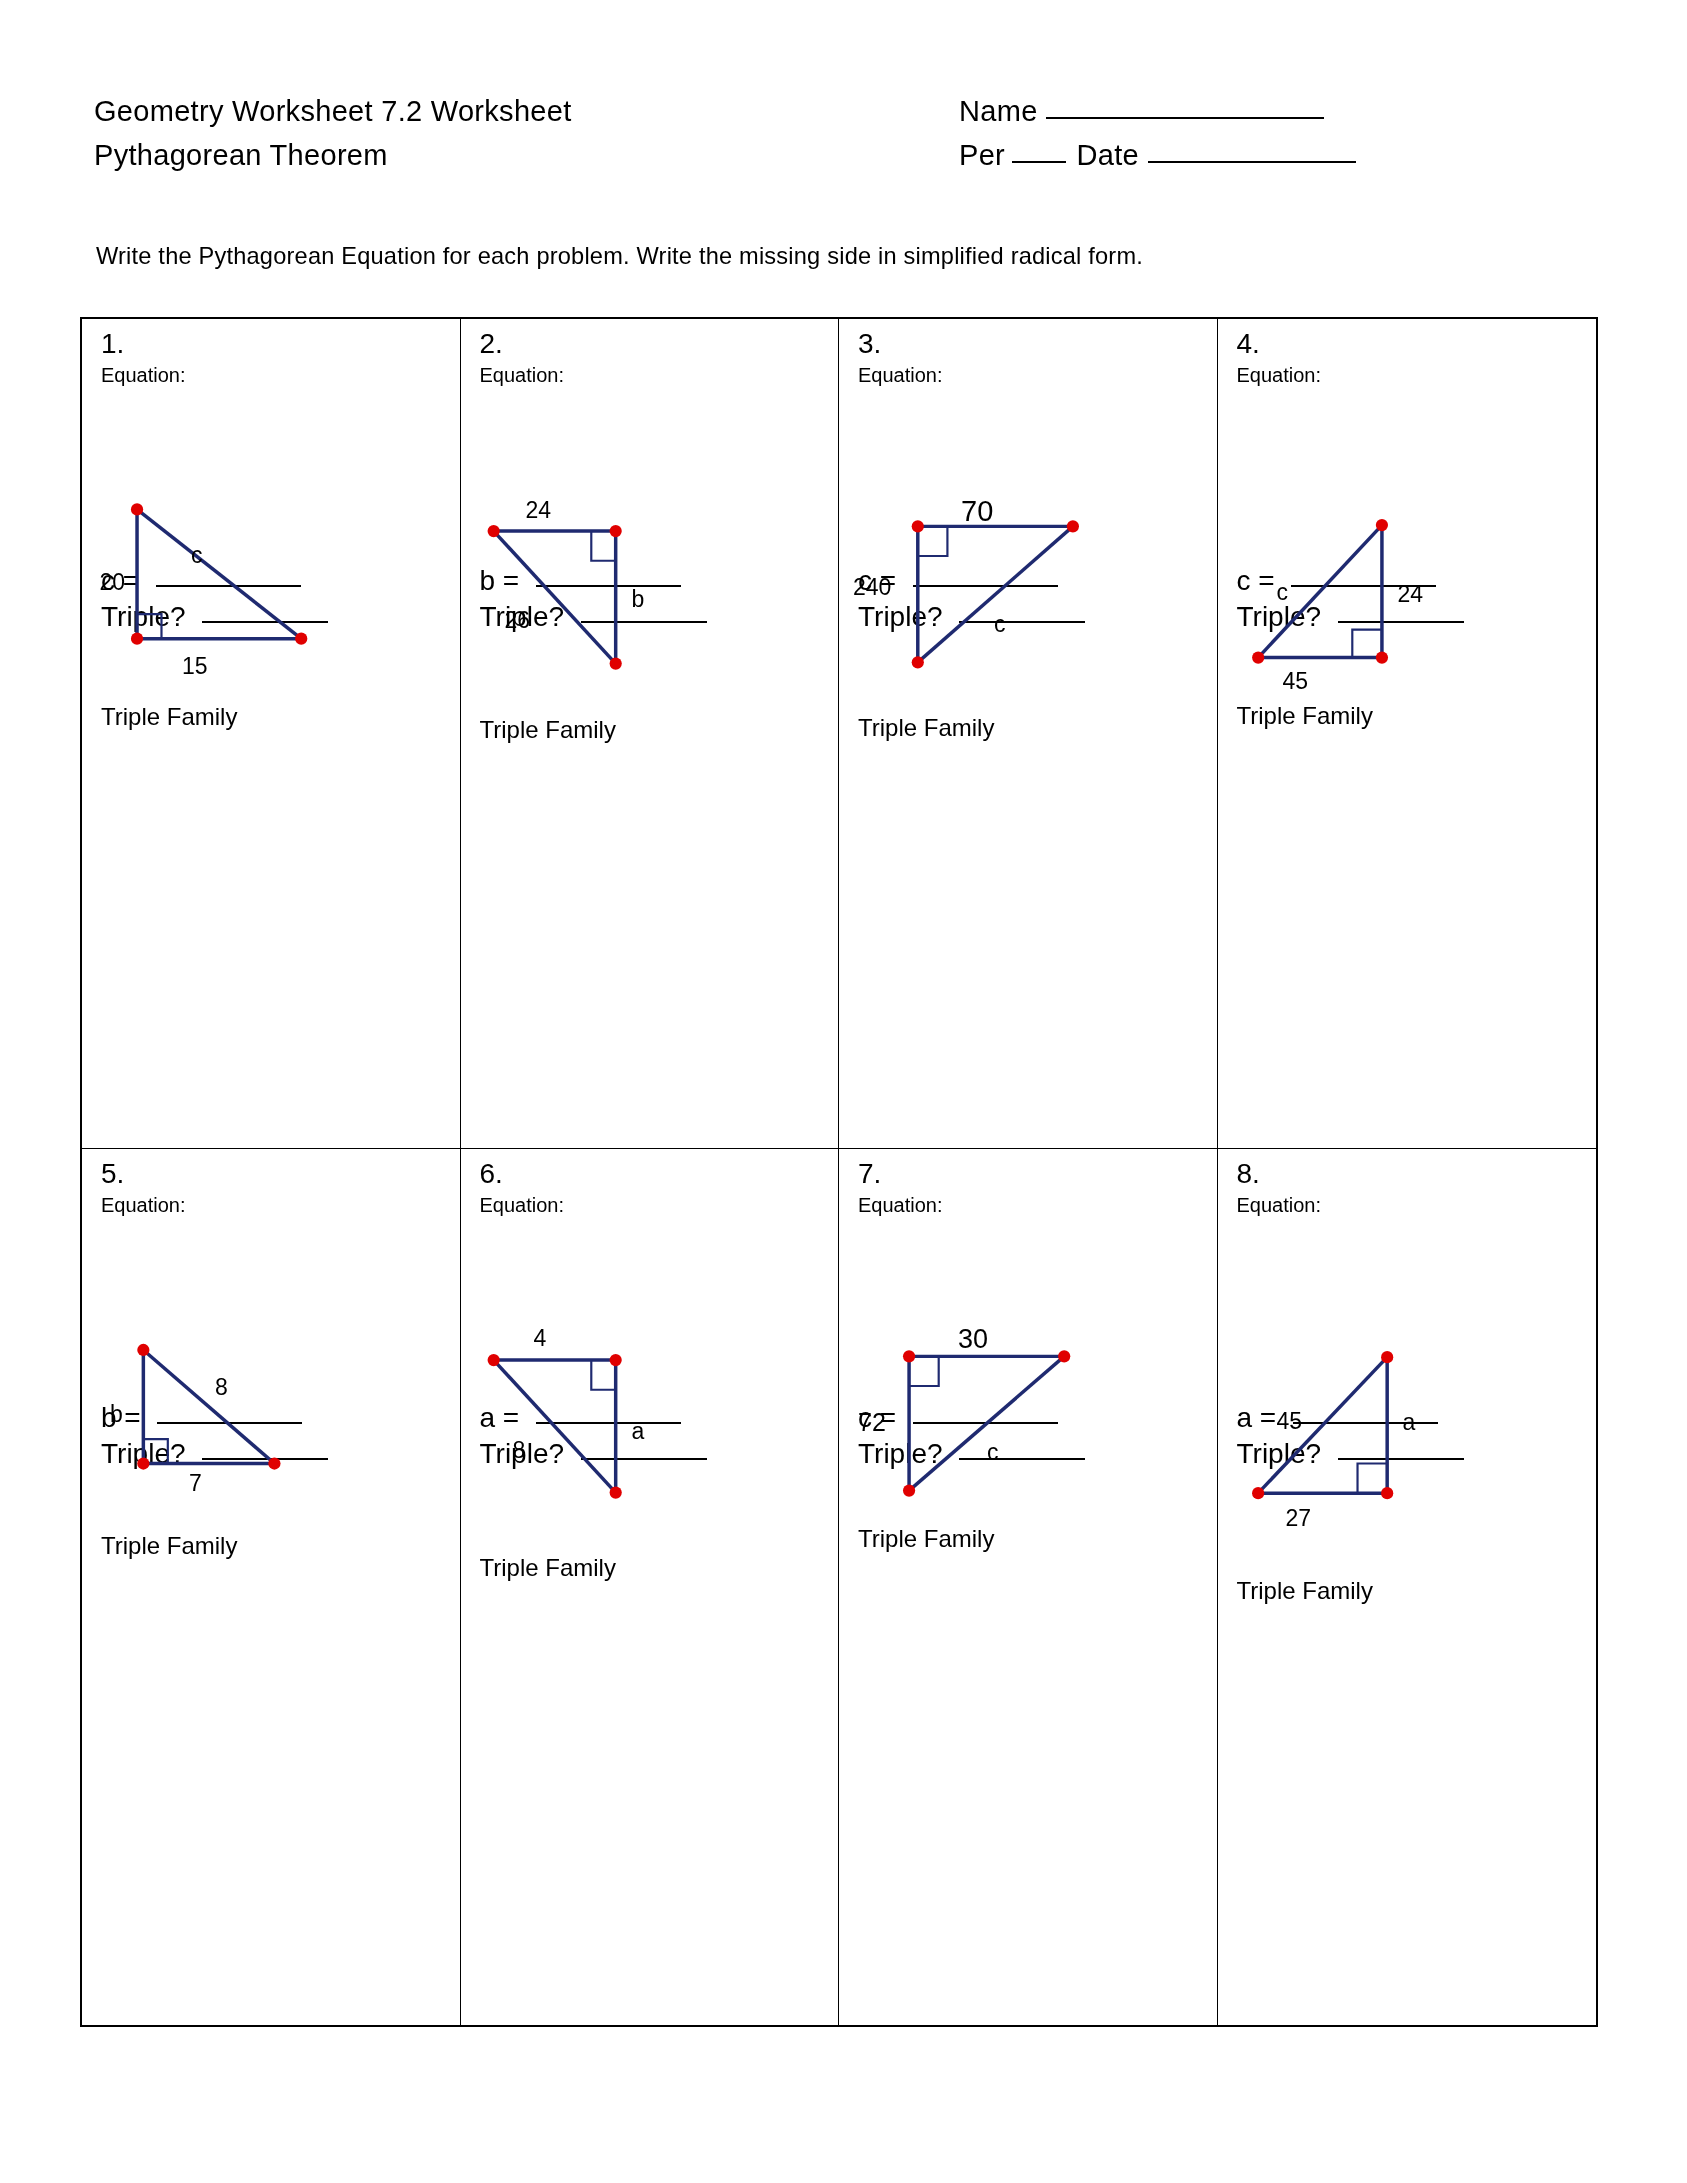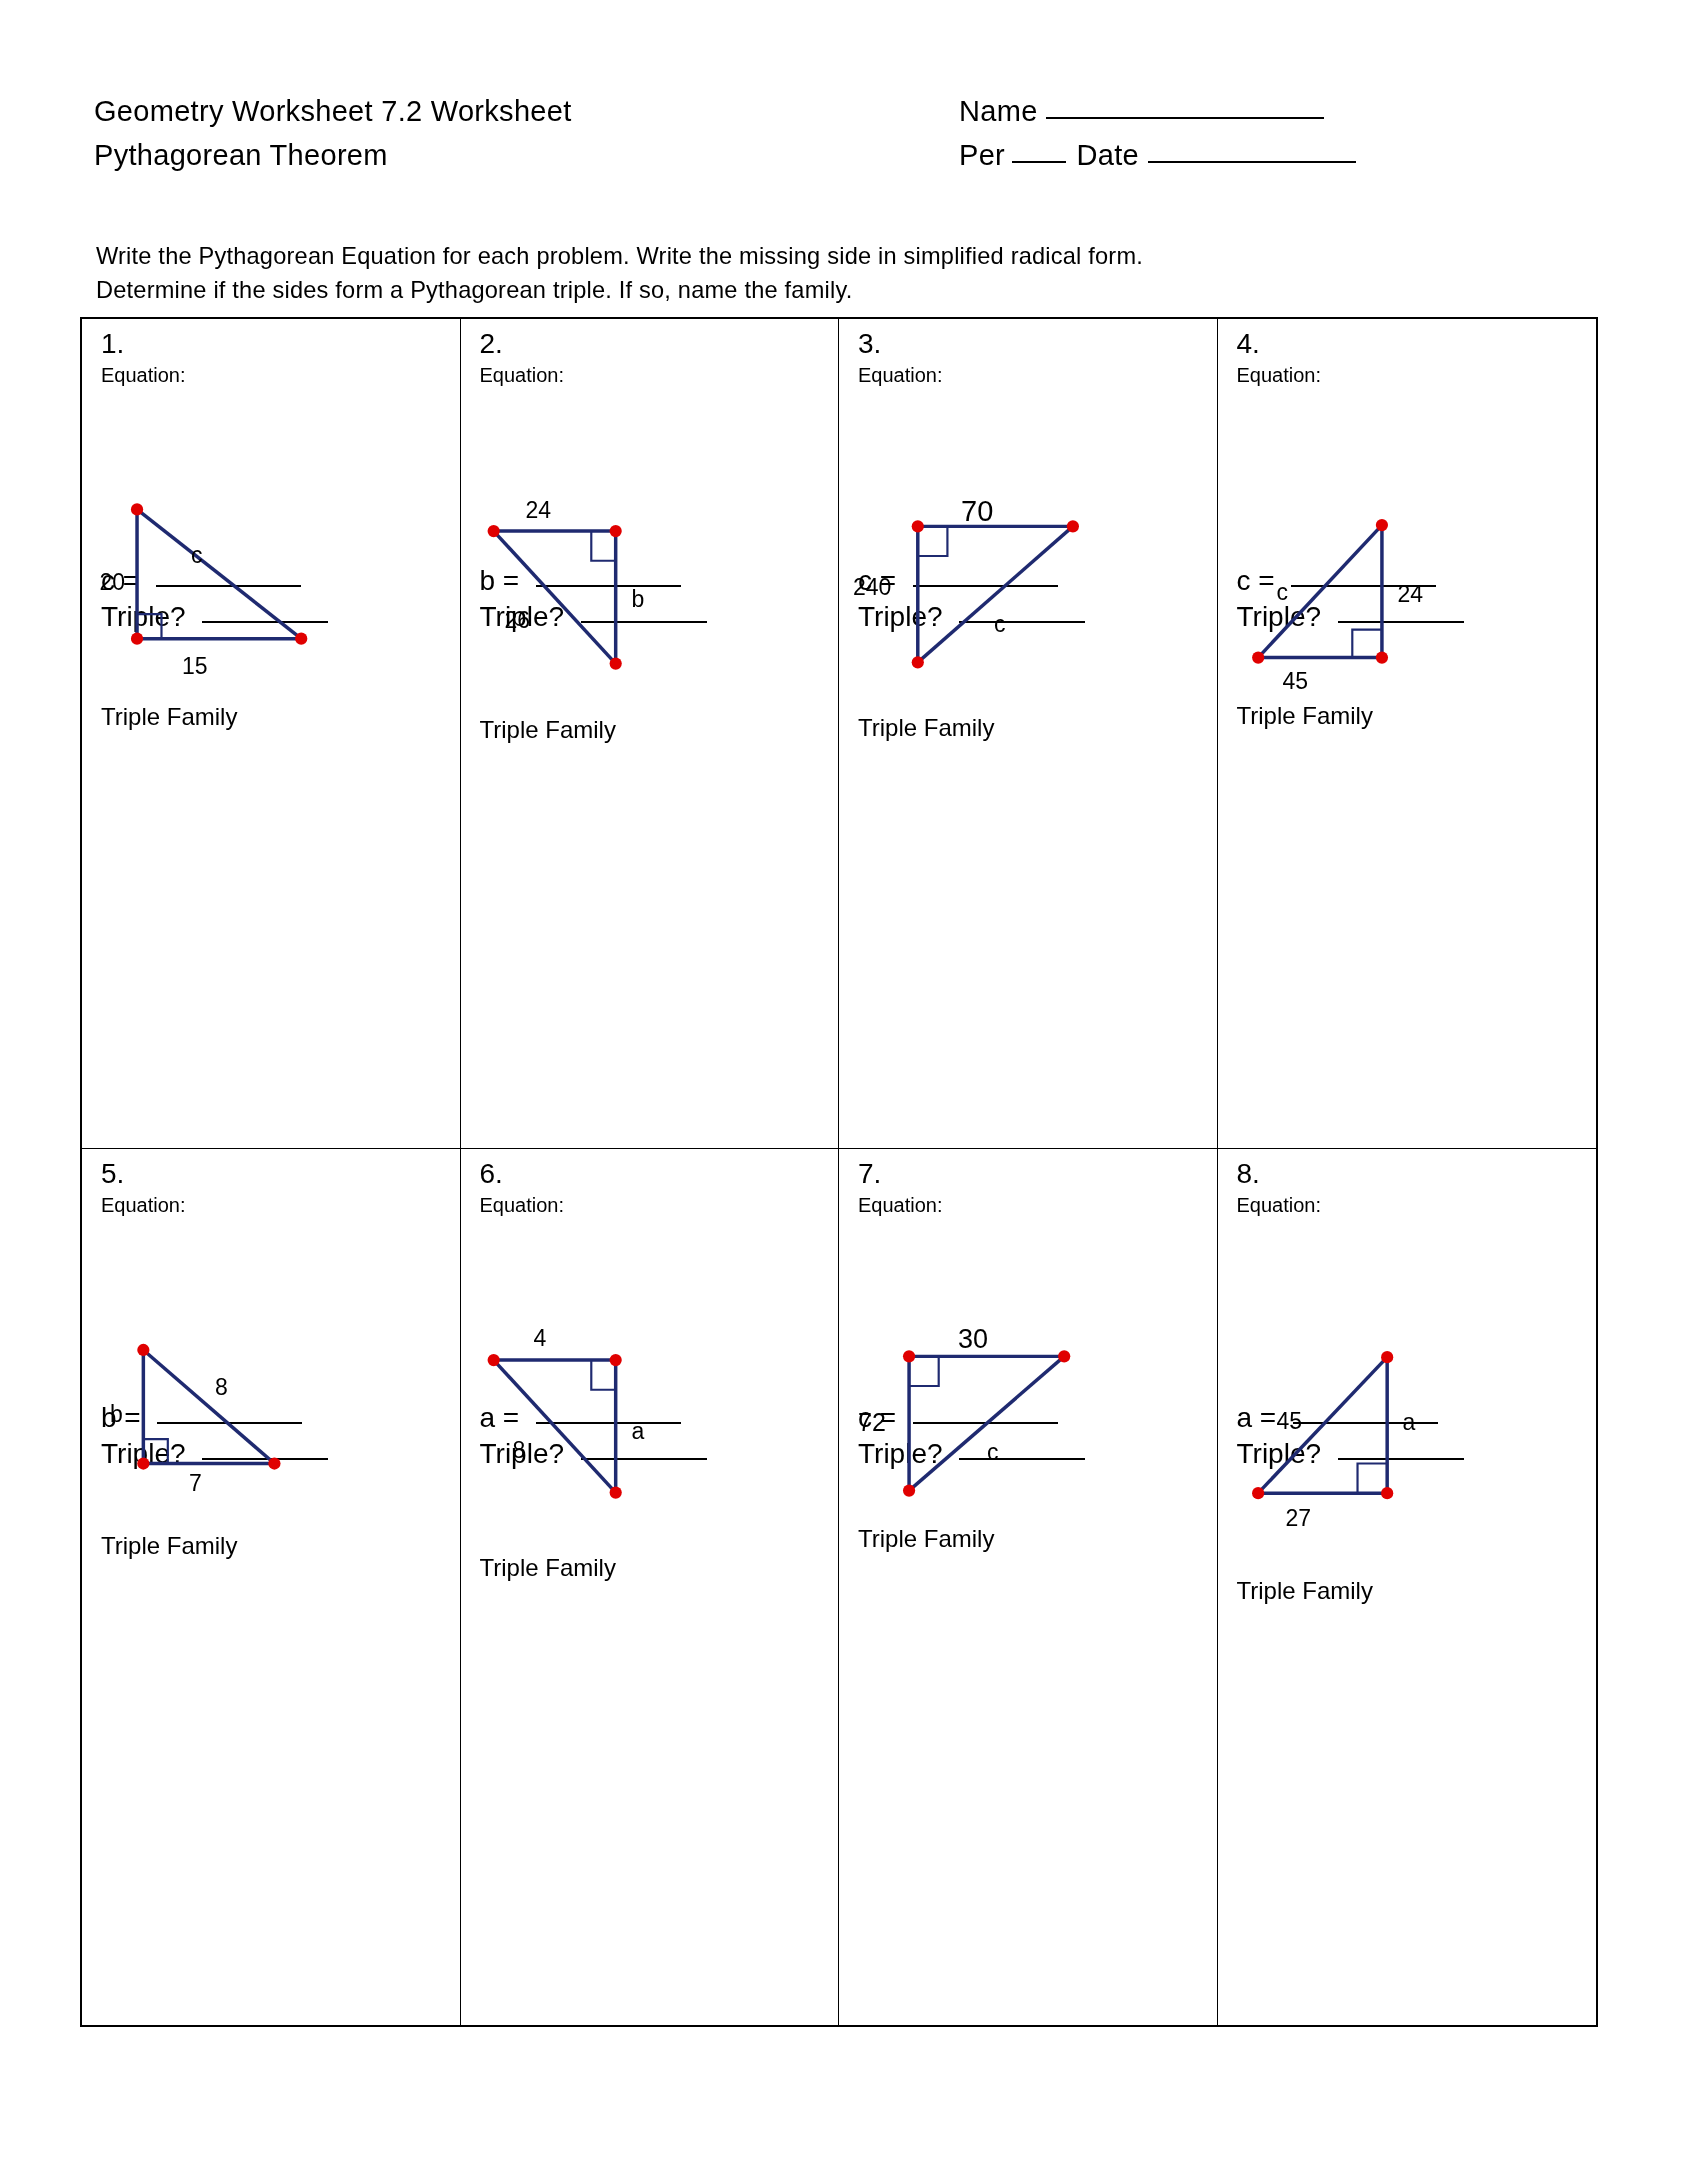--- a/index.html
+++ b/index.html
@@ -153,21 +153,20 @@
     <div class="hdr-row">
       <div class="hdr-left">Pythagorean Theorem</div>
       <div class="hdr-right">
         <span>Per</span><span class="blank-line bl-per"></span><span>Date</span><span class="blank-line bl-date"></span>
       </div>
     </div>
   </div>
 
   <div class="instructions">
     <div>Write the Pythagorean Equation for each problem.  Write the missing side in simplified radical form.</div>
-    <div>Determine if the sides form a Pythagorean triple.  If so, name the family.</div>
   </div>
 
   <div class="grid">
 
     <div class="cell c1">
       <div class="num">1.</div>
       <div class="eq">Equation:</div>
       <div class="answers">
         <div class="ans-row">
           <span>c</span>

